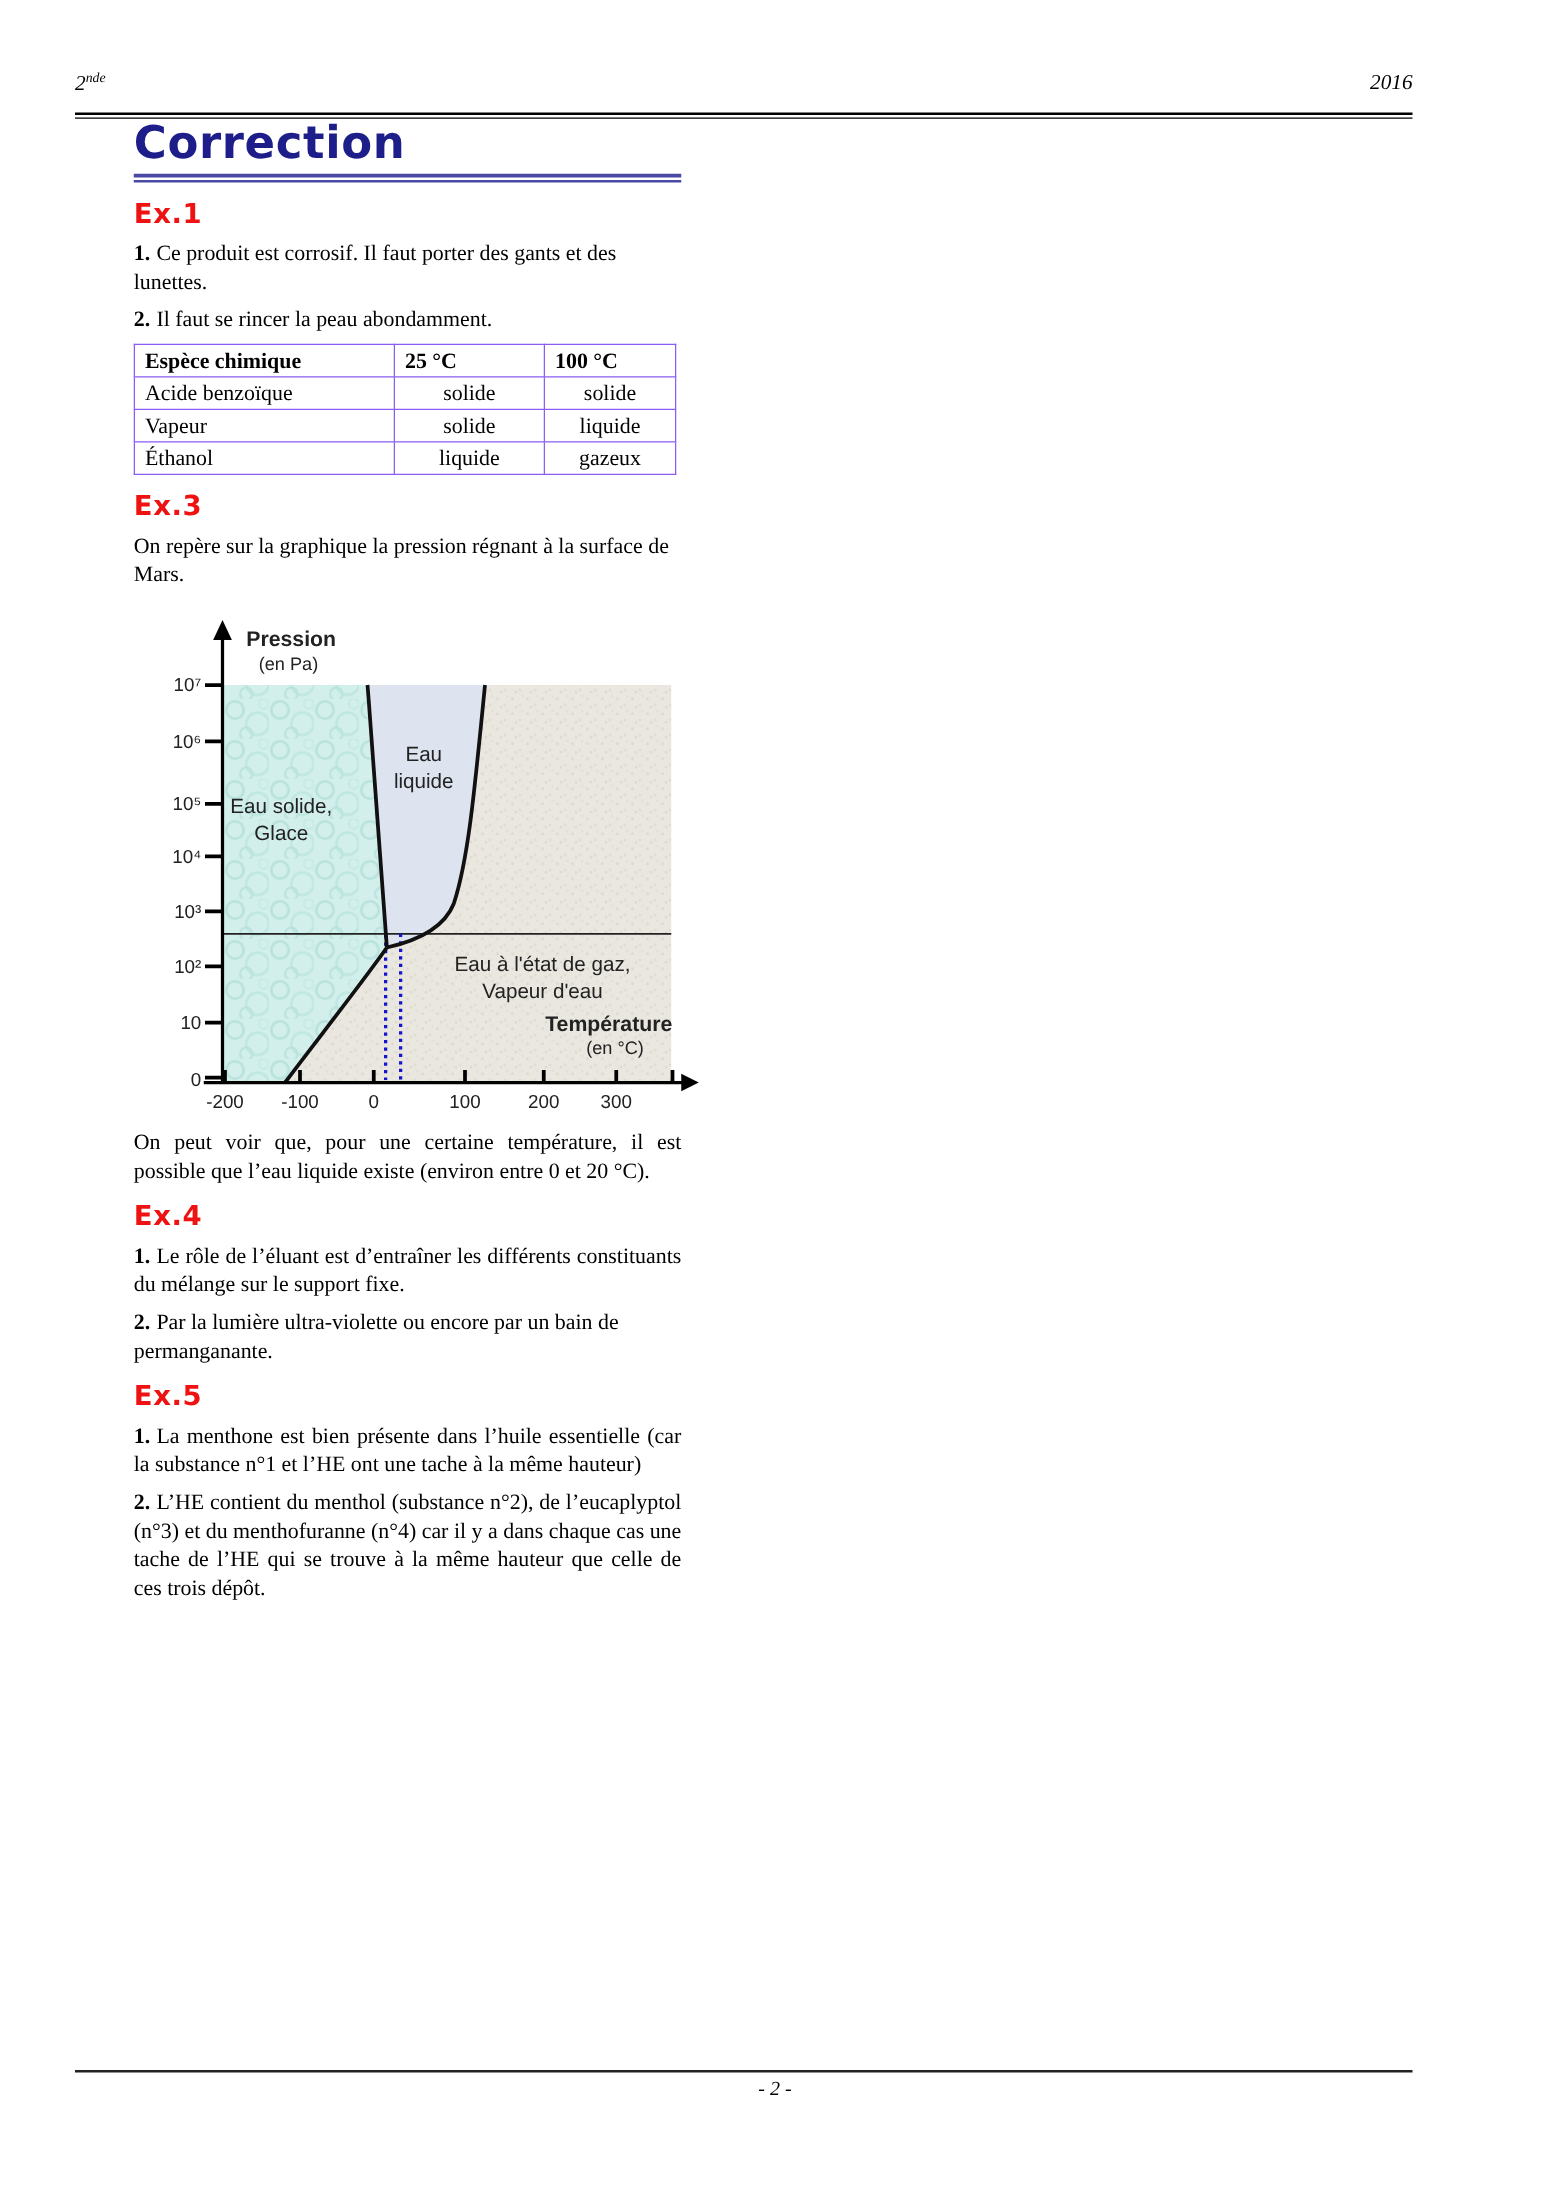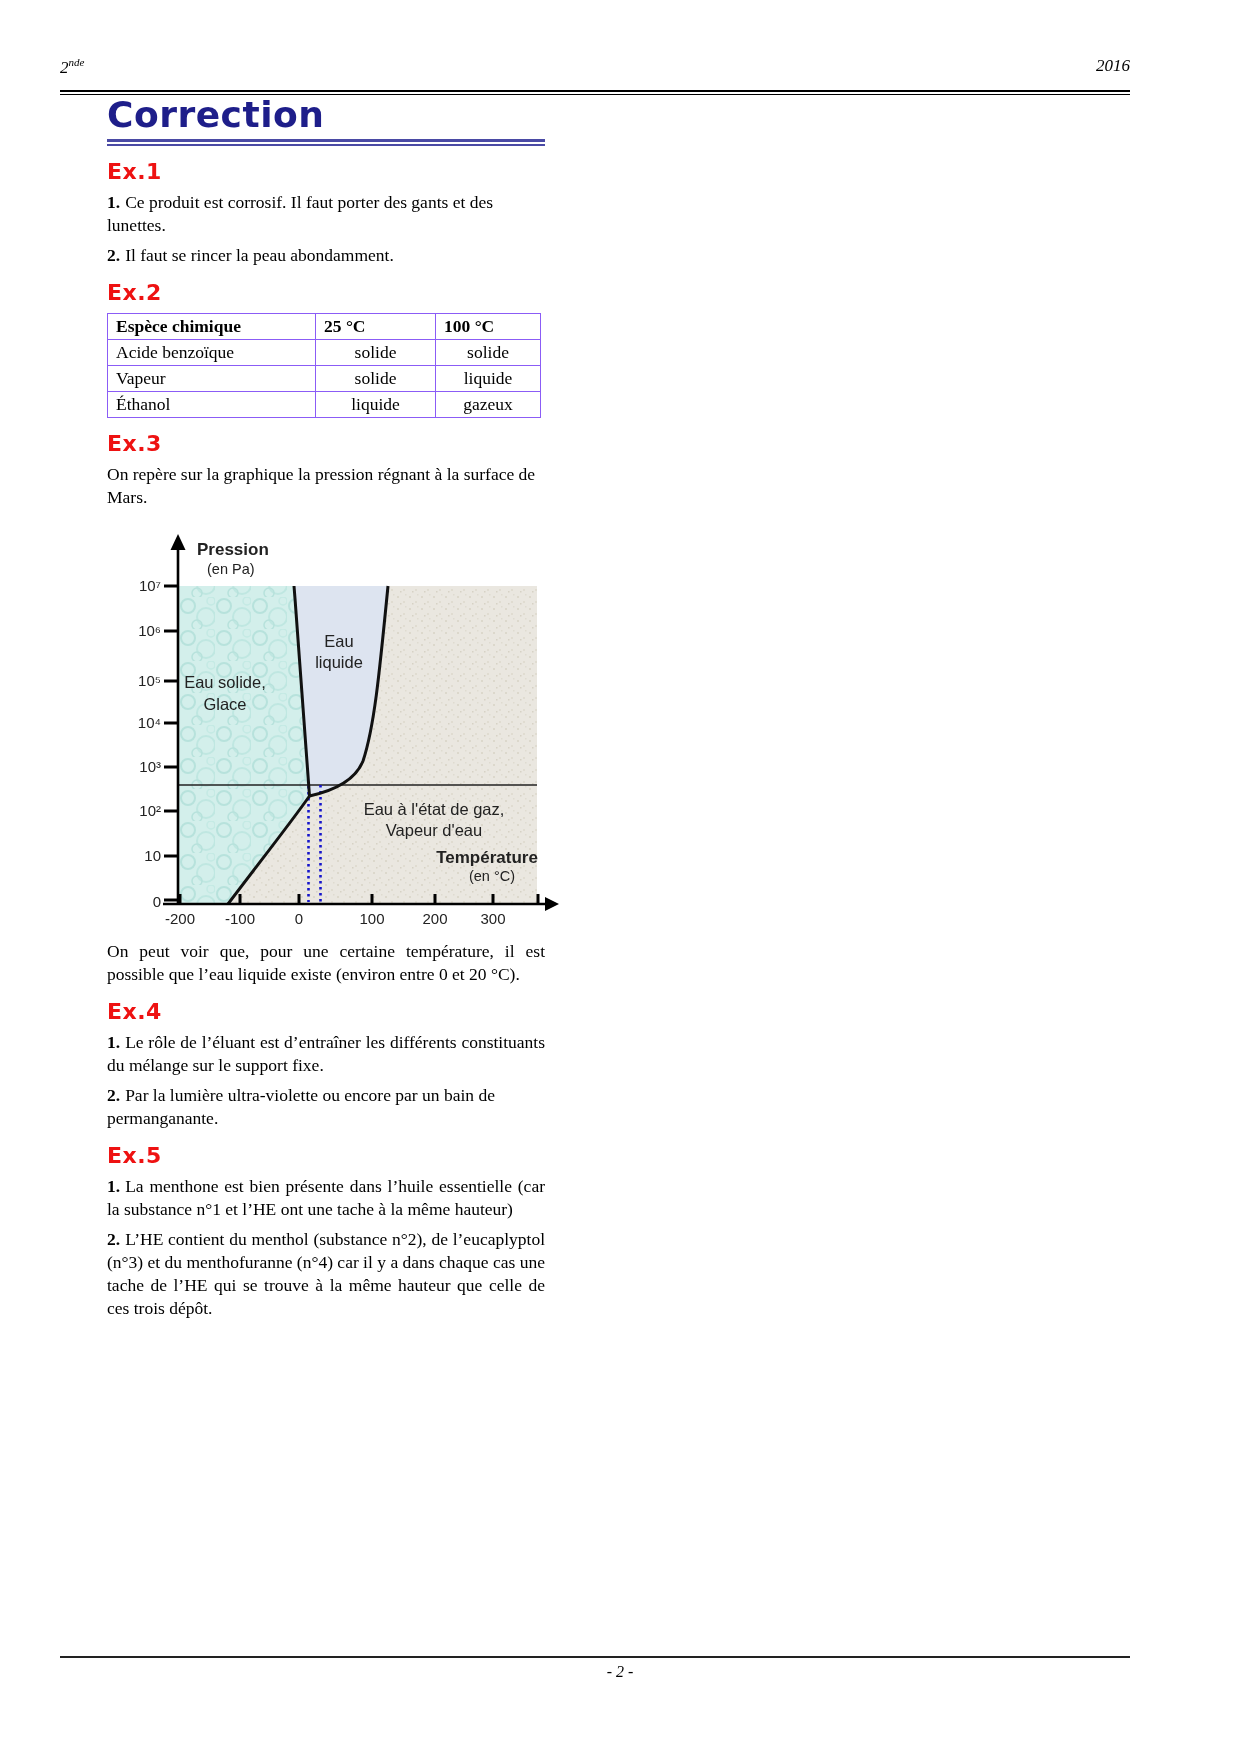--- a/index.html
+++ b/index.html
@@ -59,21 +59,20 @@
 
   <div class="content">
 
     <h1 class="title">Correction</h1>
     <div class="title-rule"></div>
 
     <h2 class="exh">Ex.1</h2>
     <p class="item"><span class="num">1.</span><span>Ce produit est corrosif. Il faut porter des gants et des lunettes.</span></p>
     <p class="item"><span class="num">2.</span><span>Il faut se rincer la peau abondamment.</span></p>
 
-    <h2 class="exh">Ex.2</h2>
     <table class="chem">
       <colgroup>
           <col style="width:208px">
           <col style="width:120px">
           <col style="width:105px">
         </colgroup>
       <tbody>
           <tr>
         <th>Espèce chimique</th>
         <th class="c">25 °C</th>

